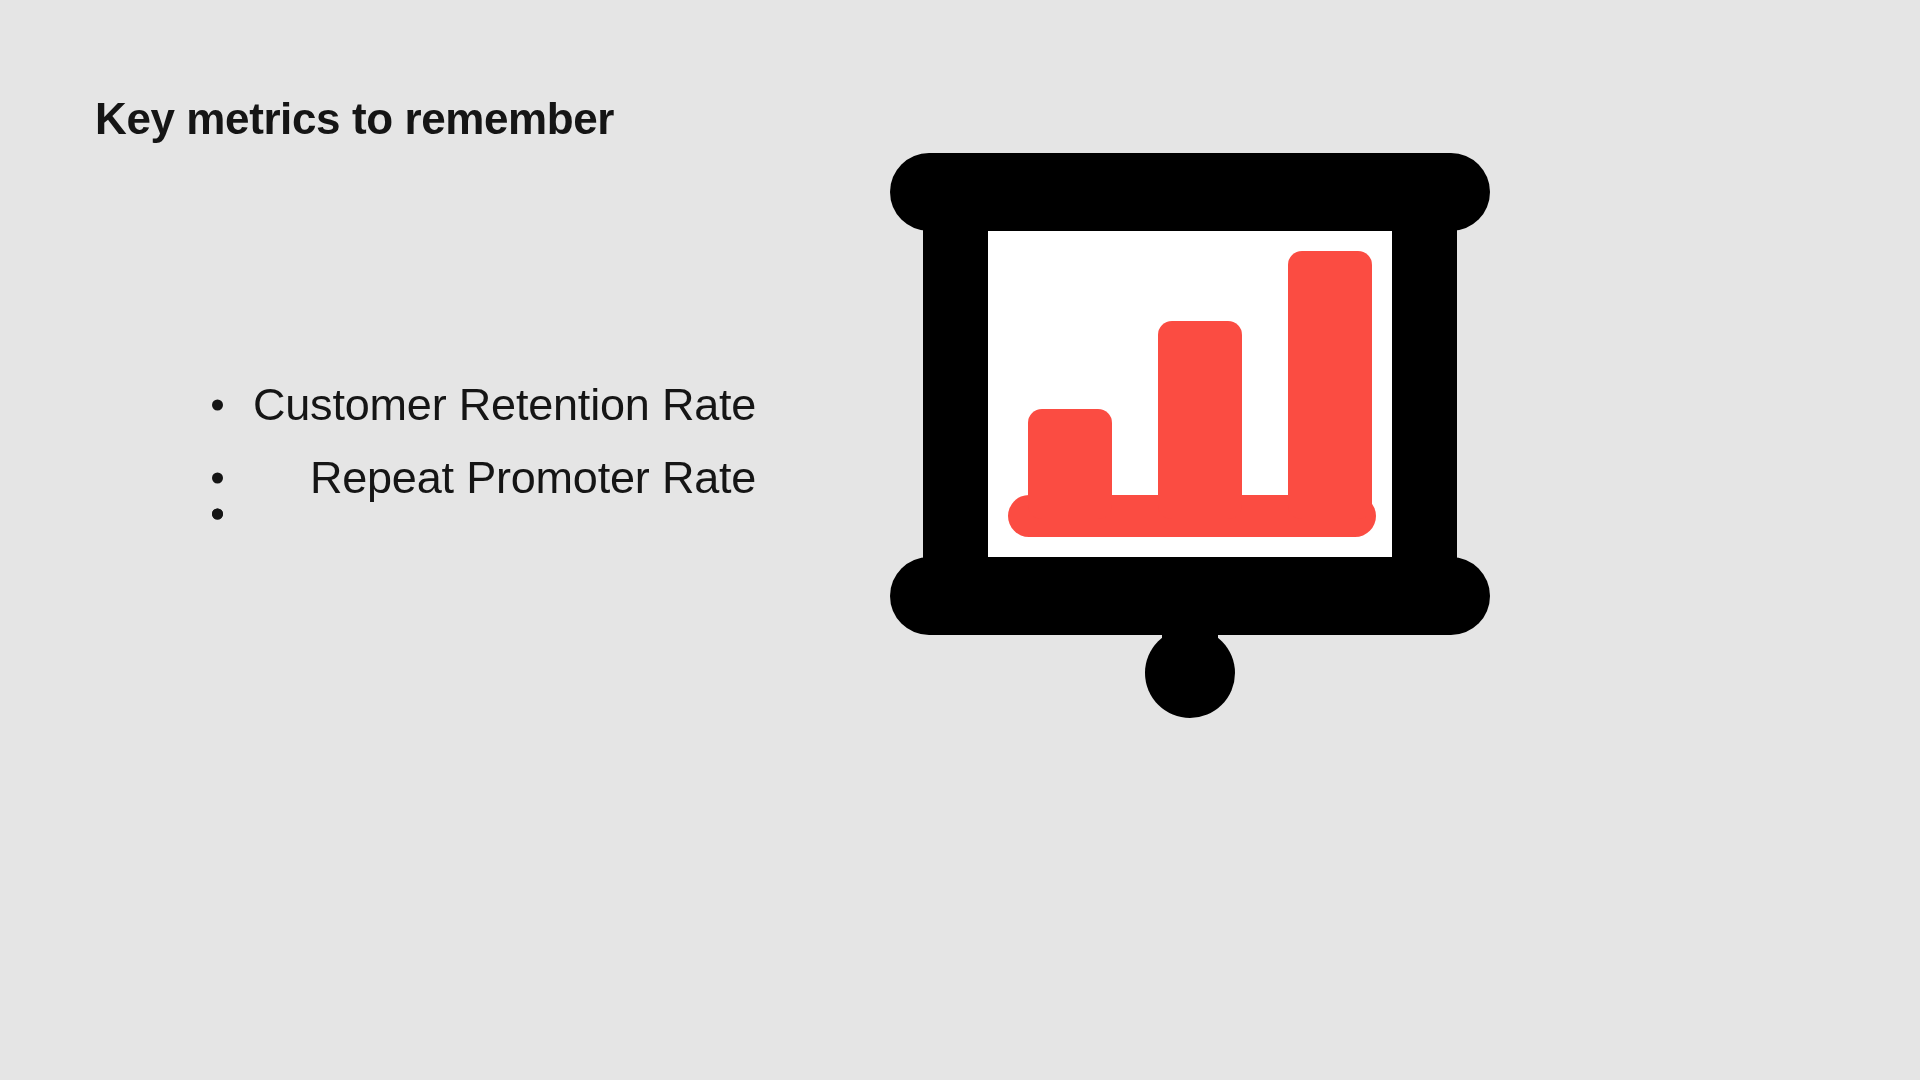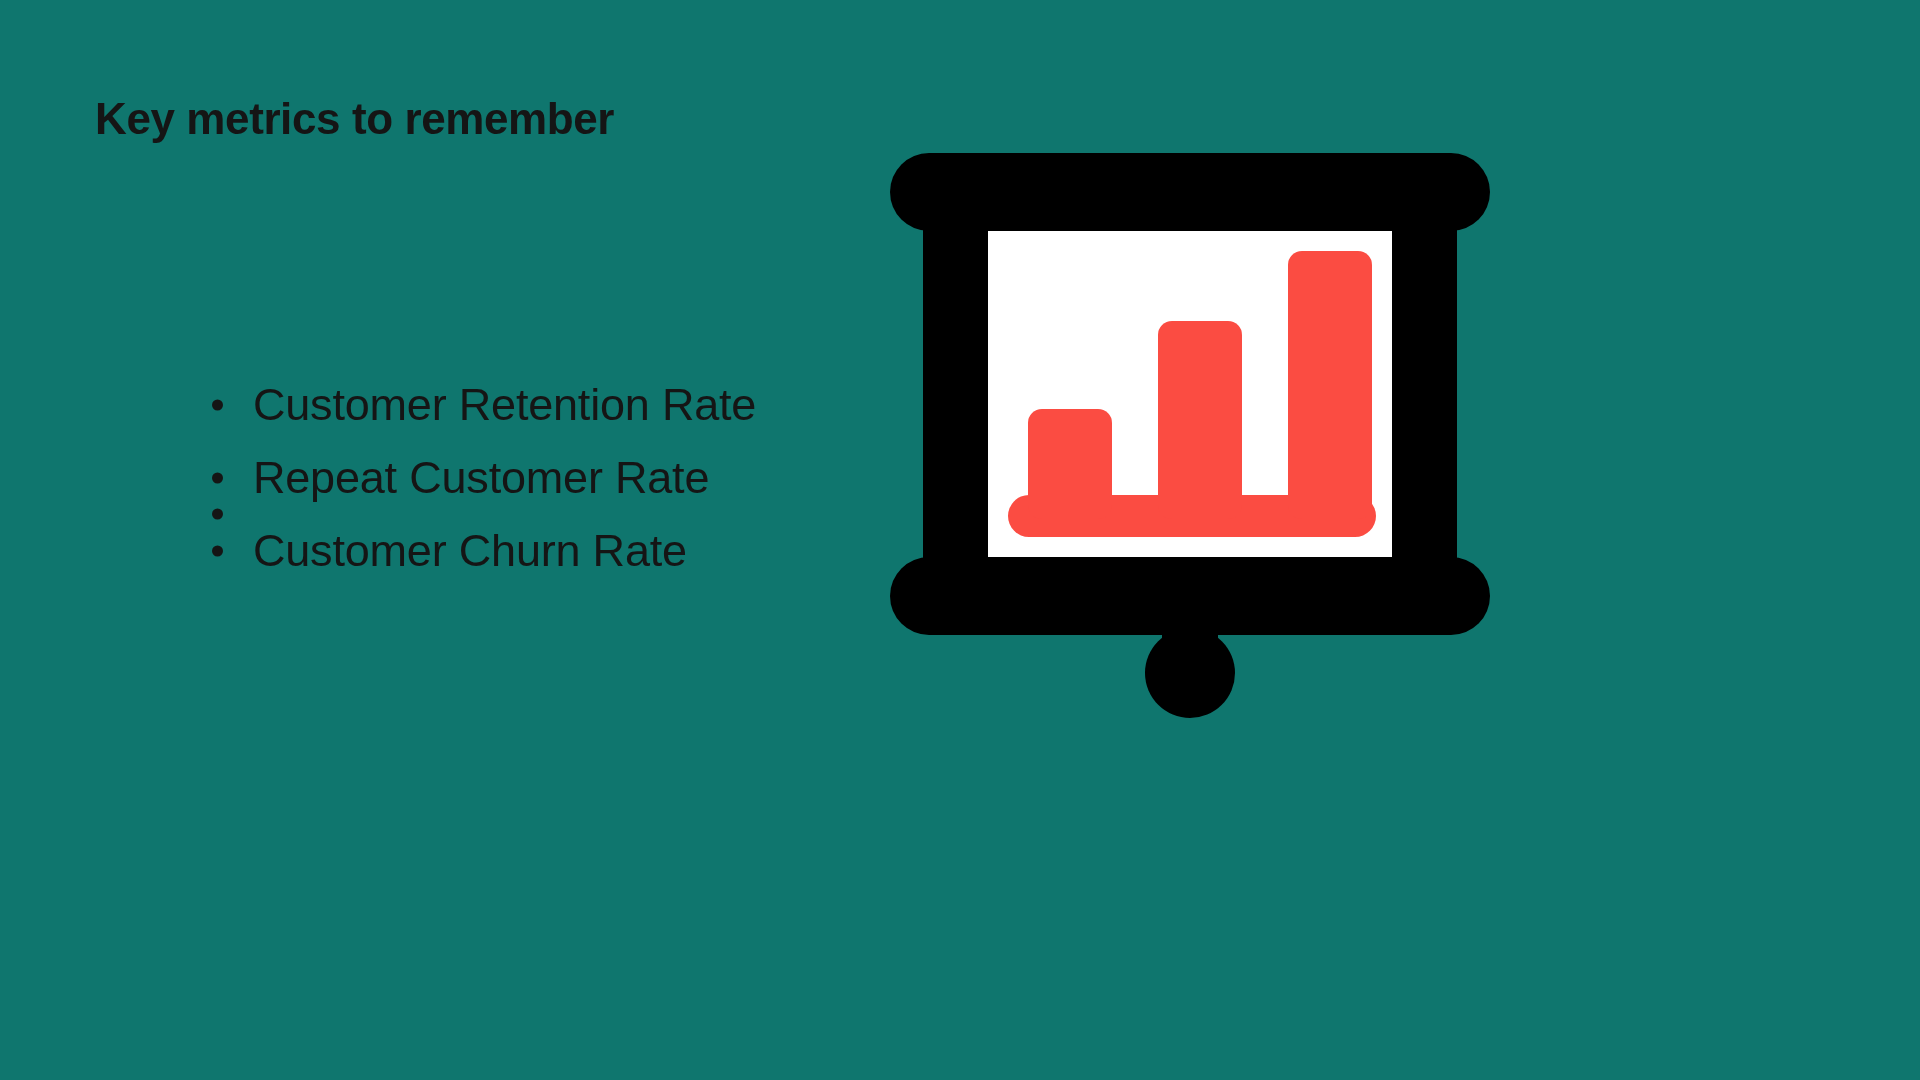--- a/index.html
+++ b/index.html
@@ -13,21 +13,21 @@
     height: 1080px;
     overflow: hidden;
     font-family: "Liberation Sans", "DejaVu Sans", sans-serif;
     color: #111111;
     position: relative;
   }
 
   .slide {
     position: absolute;
     inset: 0;
-    background: #0f766e;
+    background: #e5e5e5;
   }
 
   
   .slide-title {
     position: absolute;
     left: 95px;
     top: 95px;
     font-size: 44px;
     font-weight: 700;
     letter-spacing: -0.4px;
@@ -37,20 +37,21 @@
   }
 
   
   .bullet-list {
     position: absolute;
     left: 205px;
     top: 368px;
     list-style: none;
     margin: 0;
     padding: 0;
+    text-align: right;
   }
   .bullet-item {
     position: relative;
     font-size: 45px;
     font-weight: 400;
     line-height: 73px;
     color: #151515;
     padding-left: 48px;
     white-space: nowrap;
     letter-spacing: -0.2px;
@@ -88,28 +89,27 @@
 
   <div class="slide-title">Key metrics to remember</div>
 
   <ul class="bullet-list">
     <li class="bullet-item">
       <span class="bullet-dot"></span>
       <span class="bullet-text">Customer Retention Rate</span>
     </li>
     <li class="bullet-item">
       <span class="bullet-dot"></span>
-      <span class="bullet-text">Repeat Customer Rate</span>
+      <span class="bullet-text">Repeat Promoter Rate</span>
     </li>
     <li class="bullet-item">
       <span class="bullet-dot"></span>
     </li>
     <li class="bullet-item">
       <span class="bullet-dot"></span>
-      <span class="bullet-text">Customer Churn Rate</span>
     </li>
   </ul>
 
   <div class="icon-wrap">
     <svg viewBox="0 0 600 580" xmlns="http://www.w3.org/2000/svg" aria-hidden="true">
 
       <rect x="0" y="8" width="600" height="78" rx="39" ry="39" fill="#000000"></rect>
 
       <rect x="33" y="78" width="534" height="406" fill="#000000"></rect>
       <rect x="98" y="86" width="404" height="326" fill="#ffffff"></rect>

